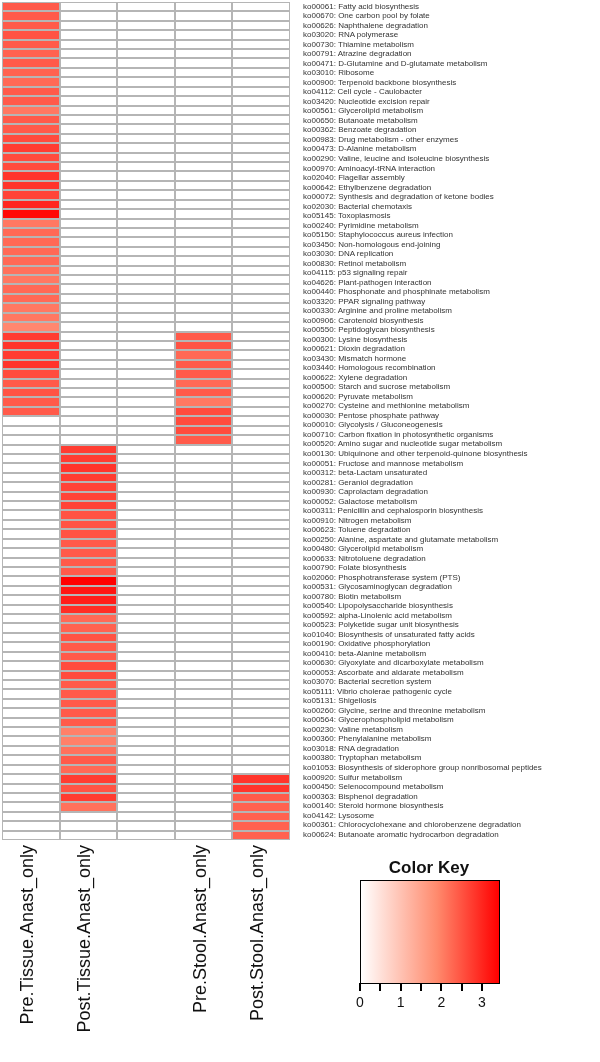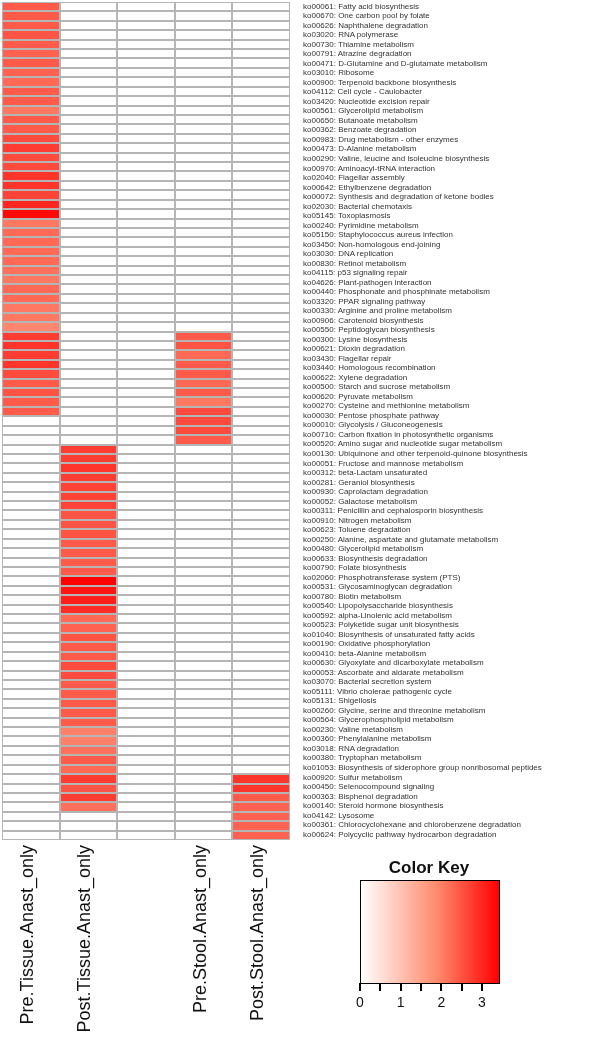--- a/index.html
+++ b/index.html
@@ -549,42 +549,42 @@
       <div class="row-label">ko00830: Retinol metabolism</div>
       <div class="row-label">ko04115: p53 signaling repair</div>
       <div class="row-label">ko04626: Plant-pathogen interaction</div>
       <div class="row-label">ko00440: Phosphonate and phosphinate metabolism</div>
       <div class="row-label">ko03320: PPAR signaling pathway</div>
       <div class="row-label">ko00330: Arginine and proline metabolism</div>
       <div class="row-label">ko00906: Carotenoid biosynthesis</div>
       <div class="row-label">ko00550: Peptidoglycan biosynthesis</div>
       <div class="row-label">ko00300: Lysine biosynthesis</div>
       <div class="row-label">ko00621: Dioxin degradation</div>
-      <div class="row-label">ko03430: Flagellar repair</div>
+      <div class="row-label">ko03430: Mismatch hormone</div>
       <div class="row-label">ko03440: Homologous recombination</div>
       <div class="row-label">ko00622: Xylene degradation</div>
       <div class="row-label">ko00500: Starch and sucrose metabolism</div>
       <div class="row-label">ko00620: Pyruvate metabolism</div>
       <div class="row-label">ko00270: Cysteine and methionine metabolism</div>
       <div class="row-label">ko00030: Pentose phosphate pathway</div>
       <div class="row-label">ko00010: Glycolysis / Gluconeogenesis</div>
       <div class="row-label">ko00710: Carbon fixation in photosynthetic organisms</div>
       <div class="row-label">ko00520: Amino sugar and nucleotide sugar metabolism</div>
       <div class="row-label">ko00130: Ubiquinone and other terpenoid-quinone biosynthesis</div>
       <div class="row-label">ko00051: Fructose and mannose metabolism</div>
       <div class="row-label">ko00312: beta-Lactam unsaturated</div>
-      <div class="row-label">ko00281: Geraniol biosynthesis</div>
+      <div class="row-label">ko00281: Geraniol degradation</div>
       <div class="row-label">ko00930: Caprolactam degradation</div>
       <div class="row-label">ko00052: Galactose metabolism</div>
       <div class="row-label">ko00311: Penicillin and cephalosporin biosynthesis</div>
       <div class="row-label">ko00910: Nitrogen metabolism</div>
       <div class="row-label">ko00623: Toluene degradation</div>
       <div class="row-label">ko00250: Alanine, aspartate and glutamate metabolism</div>
       <div class="row-label">ko00480: Glycerolipid metabolism</div>
-      <div class="row-label">ko00633: Biosynthesis degradation</div>
+      <div class="row-label">ko00633: Nitrotoluene degradation</div>
       <div class="row-label">ko00790: Folate biosynthesis</div>
       <div class="row-label">ko02060: Phosphotransferase system (PTS)</div>
       <div class="row-label">ko00531: Glycosaminoglycan degradation</div>
       <div class="row-label">ko00780: Biotin metabolism</div>
       <div class="row-label">ko00540: Lipopolysaccharide biosynthesis</div>
       <div class="row-label">ko00592: alpha-Linolenic acid metabolism</div>
       <div class="row-label">ko00523: Polyketide sugar unit biosynthesis</div>
       <div class="row-label">ko01040: Biosynthesis of unsaturated fatty acids</div>
       <div class="row-label">ko00190: Oxidative phosphorylation</div>
       <div class="row-label">ko00410: beta-Alanine metabolism</div>
@@ -594,26 +594,26 @@
       <div class="row-label">ko05111: Vibrio cholerae pathogenic cycle</div>
       <div class="row-label">ko05131: Shigellosis</div>
       <div class="row-label">ko00260: Glycine, serine and threonine metabolism</div>
       <div class="row-label">ko00564: Glycerophospholipid metabolism</div>
       <div class="row-label">ko00230: Valine metabolism</div>
       <div class="row-label">ko00360: Phenylalanine metabolism</div>
       <div class="row-label">ko03018: RNA degradation</div>
       <div class="row-label">ko00380: Tryptophan metabolism</div>
       <div class="row-label">ko01053: Biosynthesis of siderophore group nonribosomal peptides</div>
       <div class="row-label">ko00920: Sulfur metabolism</div>
-      <div class="row-label">ko00450: Selenocompound signaling</div>
+      <div class="row-label">ko00450: Selenocompound metabolism</div>
       <div class="row-label">ko00363: Bisphenol degradation</div>
       <div class="row-label">ko00140: Steroid hormone biosynthesis</div>
       <div class="row-label">ko04142: Lysosome</div>
       <div class="row-label">ko00361: Chlorocyclohexane and chlorobenzene degradation</div>
-      <div class="row-label">ko00624: Polycyclic pathway hydrocarbon degradation</div>
+      <div class="row-label">ko00624: Butanoate aromatic hydrocarbon degradation</div>
     </div>
 
   <div id="col-labels">
       <div class="col-label" style="left: 16.8px;"><span>Pre.Tissue.Anast_only</span></div>
       <div class="col-label" style="left: 74.4px;"><span>Post.Tissue.Anast_only</span></div>
       <div class="col-label" style="left: 189.6px;"><span>Pre.Stool.Anast_only</span></div>
       <div class="col-label" style="left: 247.2px;"><span>Post.Stool.Anast_only</span></div>
     </div>
 
   <div id="color-key">

